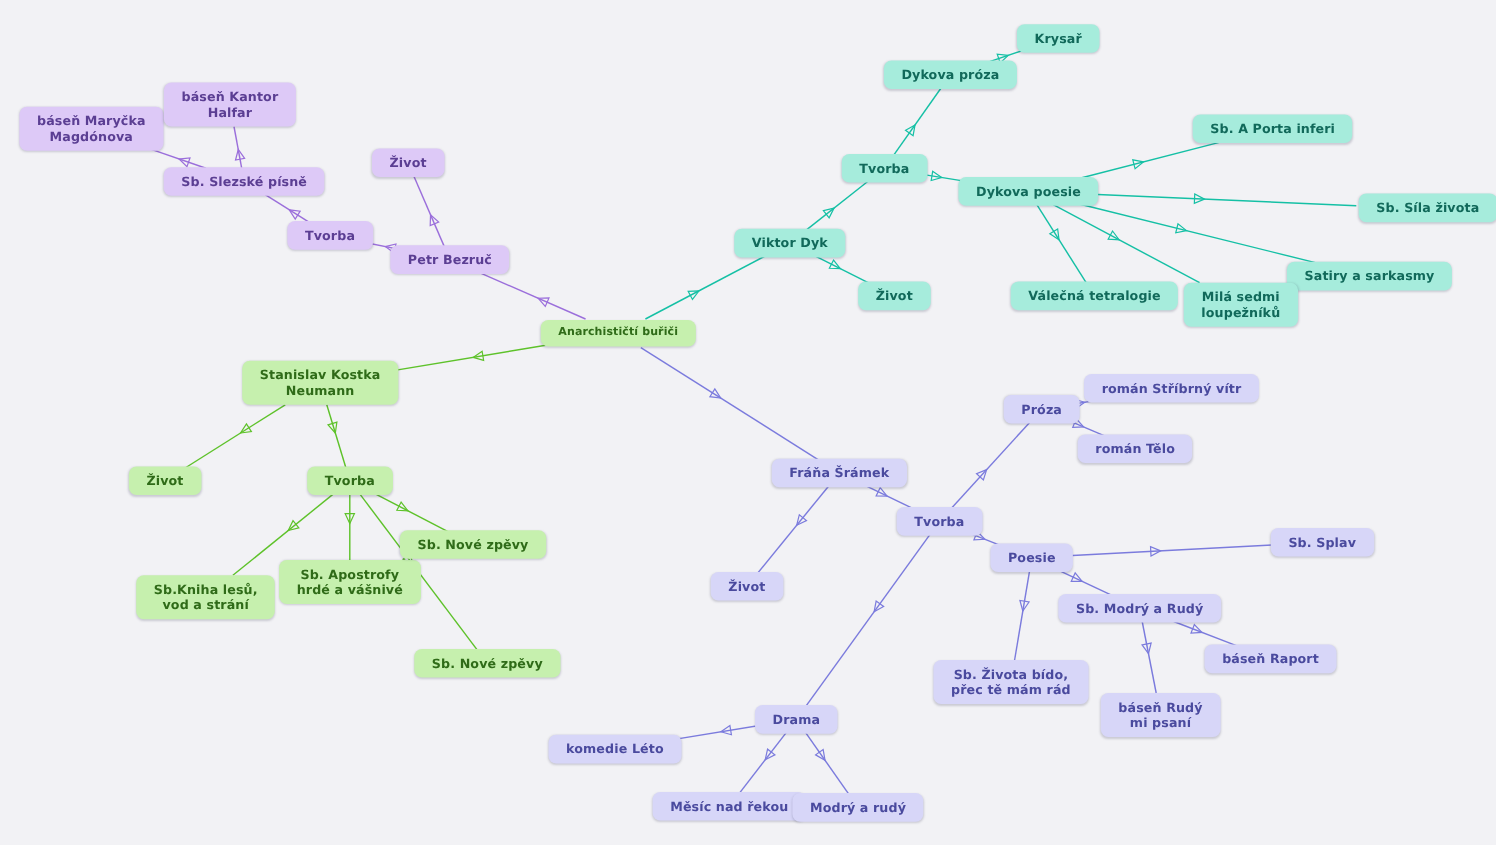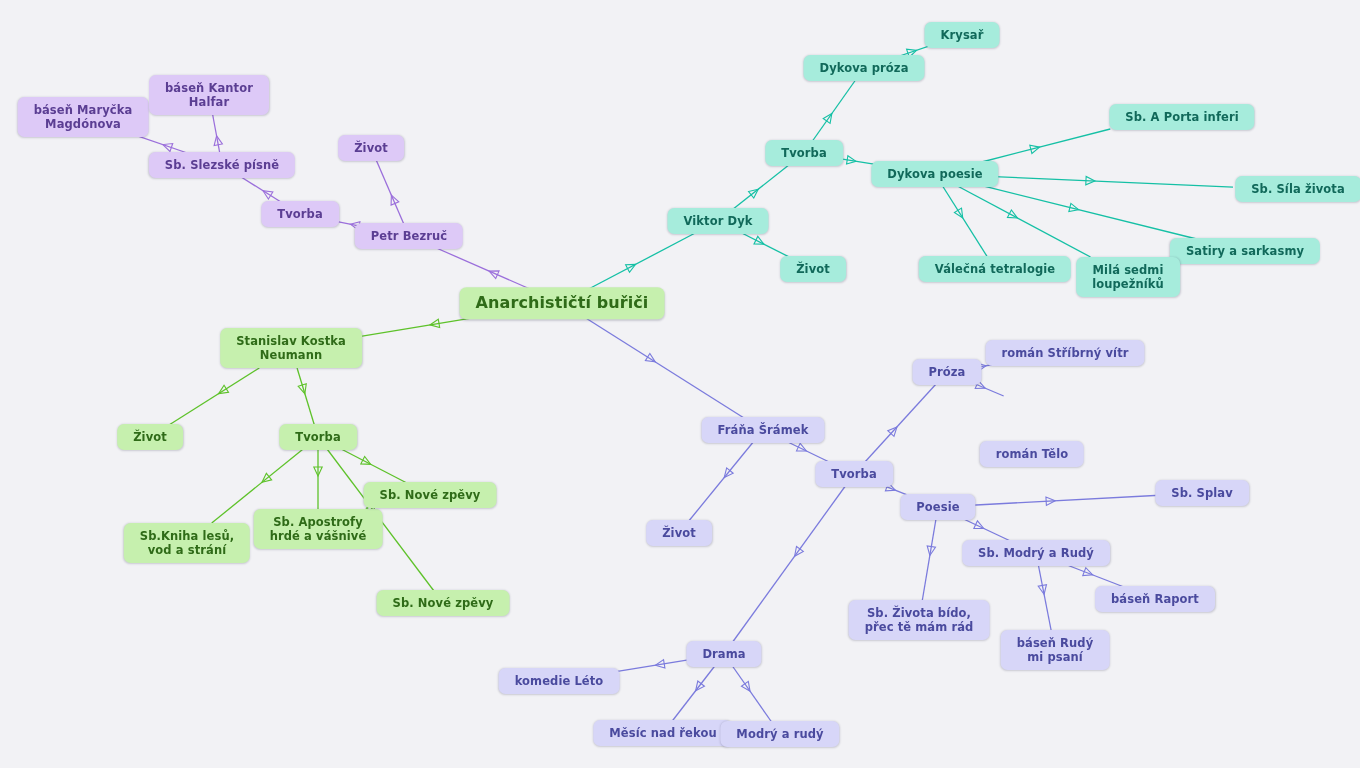--- a/index.html
+++ b/index.html
@@ -36,21 +36,21 @@
     text-align: center;
     white-space: pre;
     box-shadow: 0 1px 2px rgba(60,60,90,0.22);
     box-sizing: border-box;
     letter-spacing: 0.1px;
   }
   .node.c-purple { background: #ddc9f7; color: #5b3e93; }
   .node.c-green  { background: #c6f0ae; color: #2f6b18; }
   .node.c-teal   { background: #a6ecdc; color: #11695a; }
   .node.c-blue   { background: #d7d6f8; color: #4a4a9e; }
-  .node.c-center { background: #c6f0ae; color: #2f6b18; font-size: 16px; }
+  .node.c-center { background: #c6f0ae; color: #2f6b18; font-size: 10px; }
 </style>
 </head>
 <body>
 
 <div id="canvas">
   <svg id="edge-layer" viewBox="0 0 1360 768">
       <g>
         <line x1="532.3134328358209" y1="290" x2="436.4029850746269" y2="248" stroke="#9b6fdb" stroke-width="1.3"></line>
         <path d="M 0 0 L -9 -4.2 L -9 4.2 Z" fill="none" stroke="#9b6fdb" stroke-width="1.1" stroke-linejoin="miter" transform="translate(489.1537313432836,271.1) rotate(-156.35098024765358)"></path>
       </g>
@@ -220,42 +220,42 @@
       <div class="node c-purple" style="left: 83px; top: 117px; min-width: 100px;">báseň Maryčka
 Magdónova</div>
       <div class="node c-purple" style="left: 209px; top: 95px; min-width: 84px;">báseň Kantor
 Halfar</div>
       <div class="node c-teal" style="left: 718px; top: 221px; min-width: 76px;">Viktor Dyk</div>
       <div class="node c-teal" style="left: 813px; top: 269px; min-width: 44px;">Život</div>
       <div class="node c-teal" style="left: 804px; top: 153px; min-width: 52px;">Tvorba</div>
       <div class="node c-teal" style="left: 864px; top: 68px; min-width: 88px; text-align: right;">Dykova próza</div>
       <div class="node c-teal" style="left: 962px; top: 35px; min-width: 50px;">Krysař</div>
       <div class="node c-teal" style="left: 935px; top: 174px; min-width: 94px;">Dykova poesie</div>
-      <div class="node c-teal" style="left: 1157px; top: 117px; min-width: 104px; margin-left: 25px;">Sb. A Porta inferi</div>
+      <div class="node c-teal" style="left: 1157px; top: 117px; min-width: 104px;">Sb. A Porta inferi</div>
       <div class="node c-teal" style="left: 1278px; top: 189px; min-width: 90px; margin-left: 20px;">Sb. Síla života</div>
       <div class="node c-teal" style="left: 1245px; top: 251px; min-width: 108px;">Satiry a sarkasmy</div>
       <div class="node c-teal" style="left: 1128px; top: 277px; min-width: 78px;">Milá sedmi
 loupežníků</div>
       <div class="node c-teal" style="left: 995px; top: 269px; min-width: 110px;">Válečná tetralogie</div>
       <div class="node c-green" style="left: 291px; top: 348px; min-width: 100px;">Stanislav Kostka
 Neumann</div>
       <div class="node c-green" style="left: 150px; top: 437px; min-width: 44px;">Život</div>
       <div class="node c-green" style="left: 318px; top: 437px; min-width: 52px;">Tvorba</div>
       <div class="node c-green" style="left: 187px; top: 543px; min-width: 92px;">Sb.Kniha lesů,
 vod a strání</div>
       <div class="node c-green" style="left: 318px; top: 529px; min-width: 100px;">Sb. Apostrofy
 hrdé a vášnivé</div>
       <div class="node c-green" style="left: 430px; top: 495px; min-width: 96px;">Sb. Nové zpěvy</div>
       <div class="node c-green" style="left: 443px; top: 603px; min-width: 96px;">Sb. Nové zpěvy</div>
       <div class="node c-blue" style="left: 763px; top: 430px; min-width: 88px;">Fráňa Šrámek</div>
       <div class="node c-blue" style="left: 679px; top: 533px; min-width: 44px;">Život</div>
       <div class="node c-blue" style="left: 854px; top: 474px; min-width: 52px;">Tvorba</div>
       <div class="node c-blue" style="left: 947px; top: 372px; min-width: 46px;">Próza</div>
       <div class="node c-blue" style="left: 1065px; top: 353px; min-width: 118px;">román Stříbrný vítr</div>
-      <div class="node c-blue" style="left: 1032px; top: 408px; min-width: 78px; margin-top: 46px;">román Tělo</div>
+      <div class="node c-blue" style="left: 1032px; top: 408px; min-width: 78px;">román Tělo</div>
       <div class="node c-blue" style="left: 938px; top: 507px; min-width: 48px;">Poesie</div>
       <div class="node c-blue" style="left: 1202px; top: 493px; min-width: 66px;">Sb. Splav</div>
       <div class="node c-blue" style="left: 1036px; top: 553px; min-width: 110px;">Sb. Modrý a Rudý</div>
       <div class="node c-blue" style="left: 1155px; top: 599px; min-width: 88px; text-align: right;">báseň Raport</div>
       <div class="node c-blue" style="left: 1055px; top: 650px; min-width: 78px;">báseň Rudý
 mi psaní</div>
       <div class="node c-blue" style="left: 919px; top: 620px; min-width: 106px;">Sb. Života bído,
 přec tě mám rád</div>
       <div class="node c-blue" style="left: 724px; top: 654px; min-width: 50px;">Drama</div>
       <div class="node c-blue" style="left: 559px; top: 681px; min-width: 86px;">komedie Léto</div>

